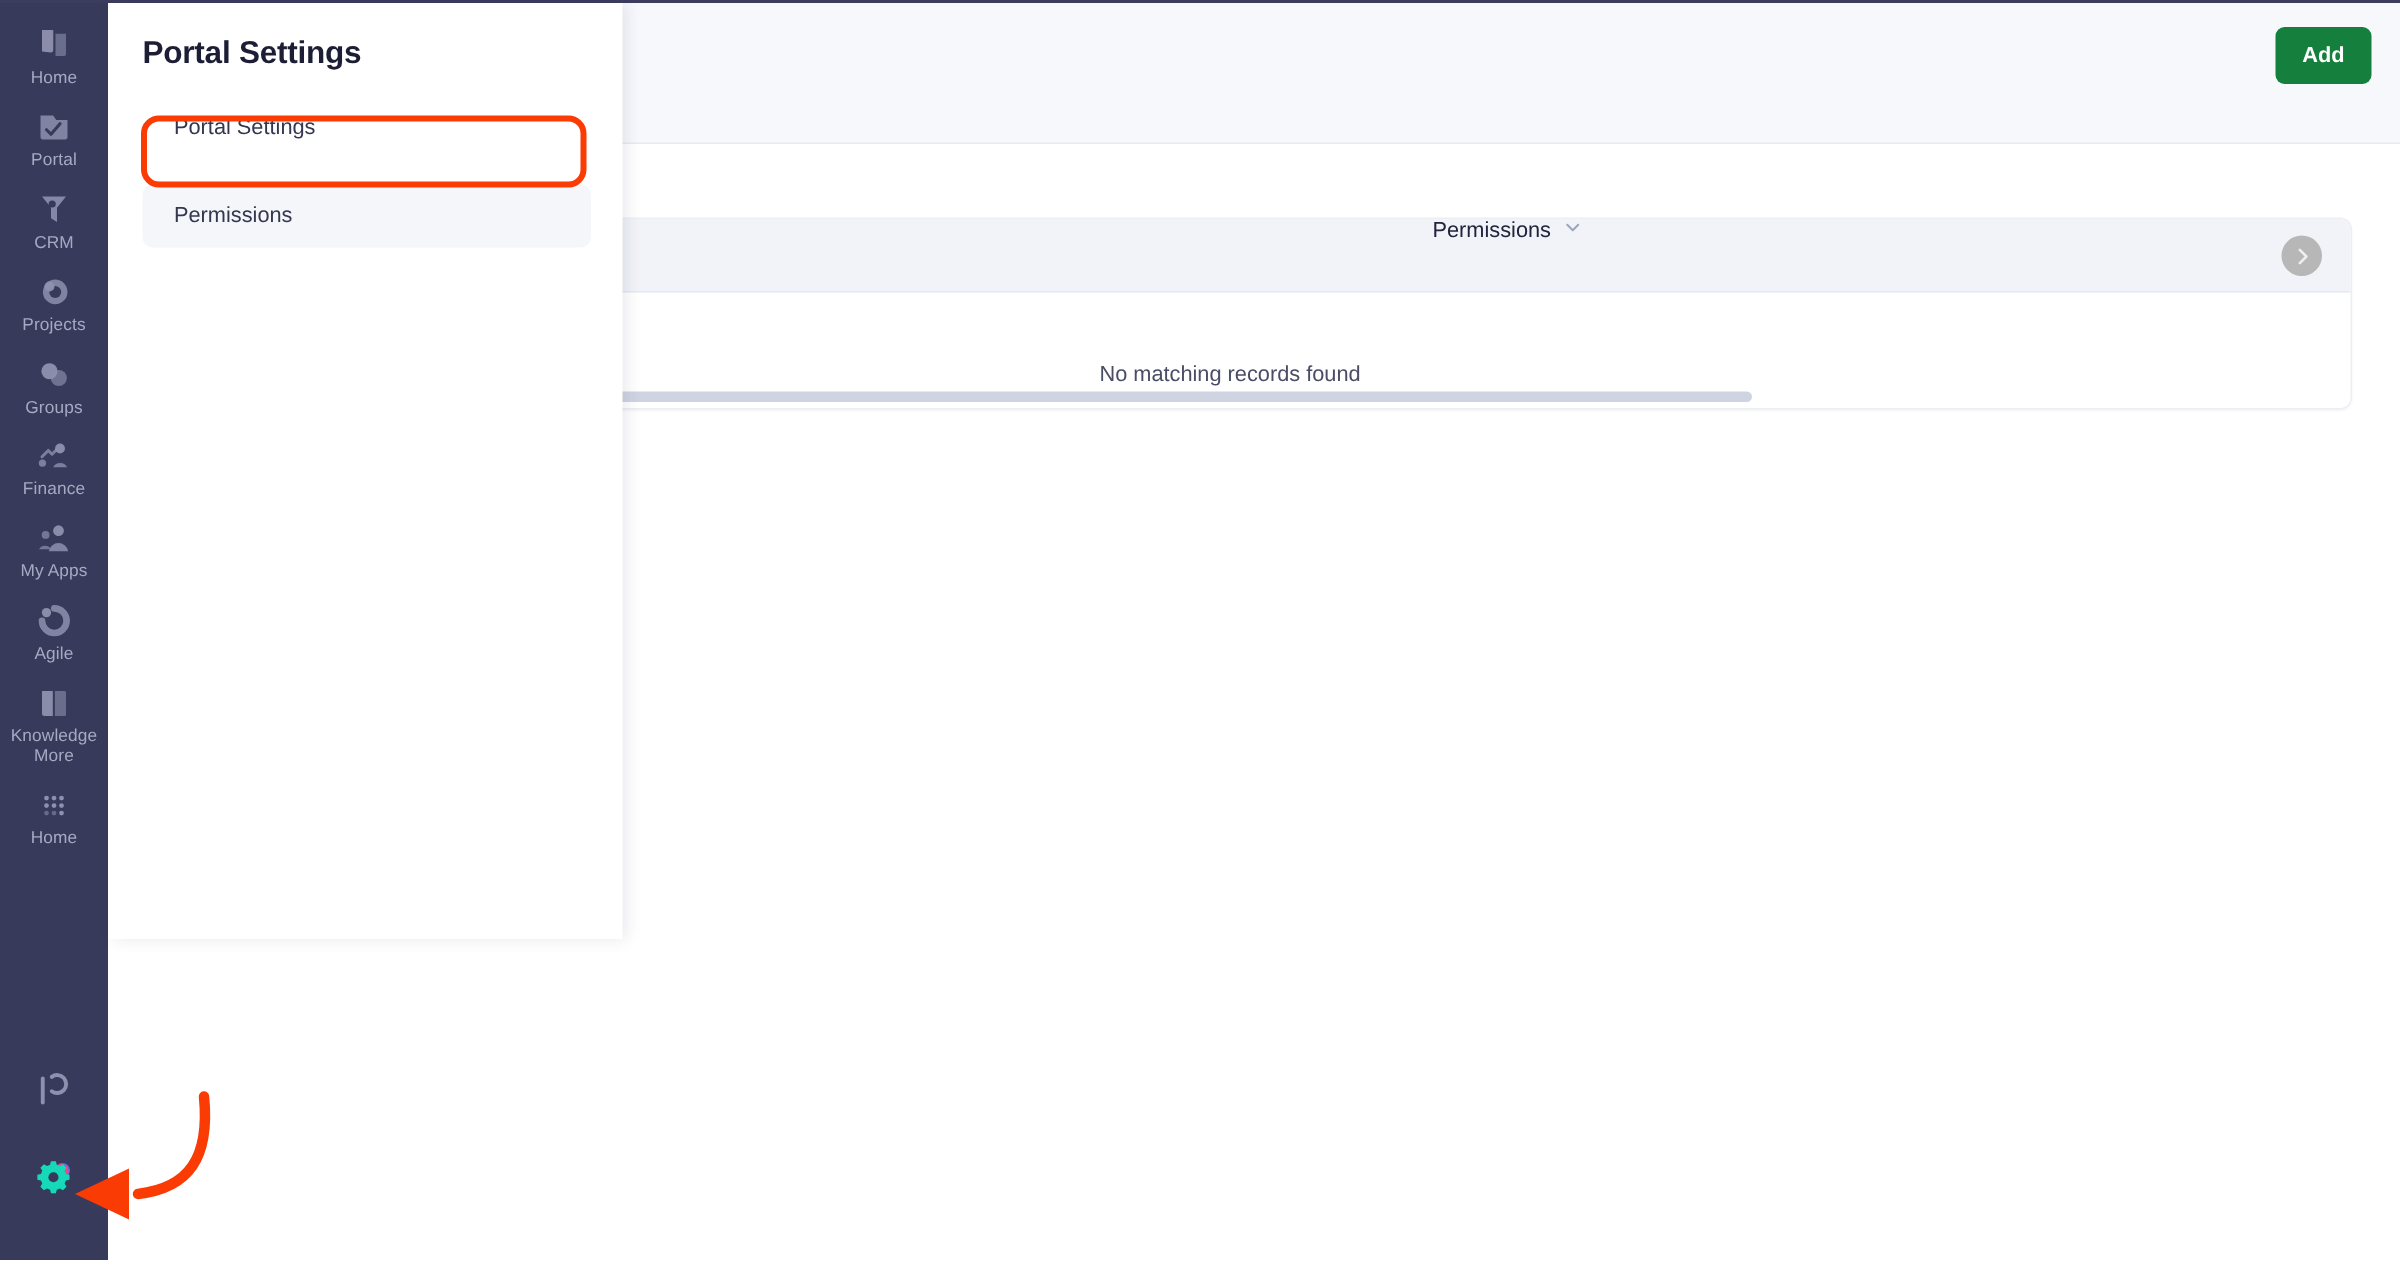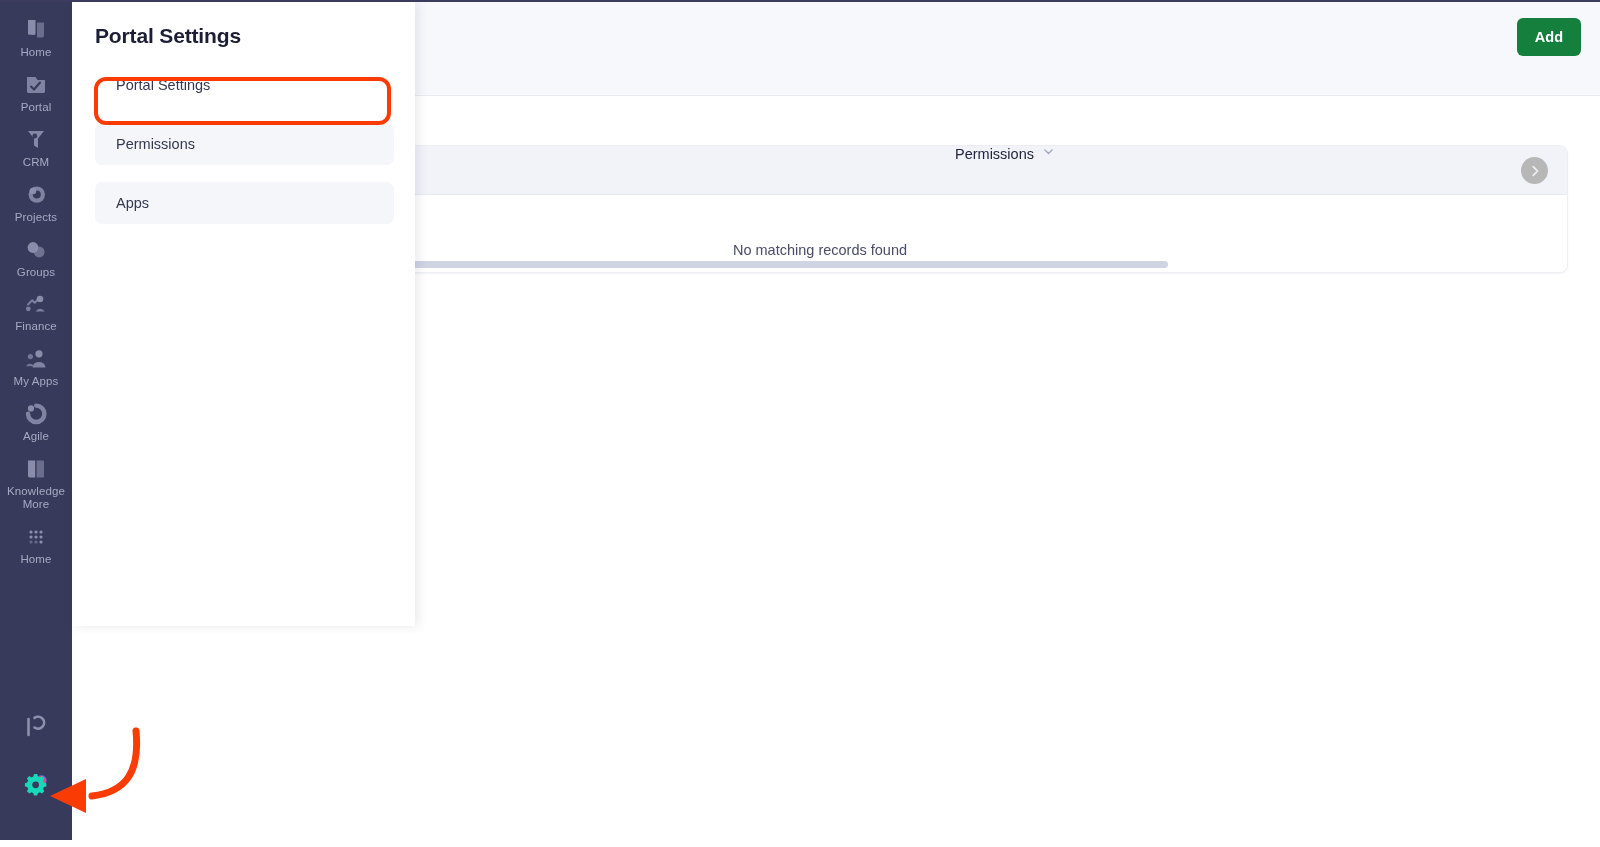--- a/index.html
+++ b/index.html
@@ -349,23 +349,20 @@
 
   <div class="panel">
     <div class="panel-title">Portal Settings</div>
     <div class="panel-list">
       <div class="panel-item is-selected">
         <span>Portal Settings</span>
       </div>
       <div class="panel-item">
         <span>Permissions</span>
       </div>
-      <div class="panel-item">
-        <span>Apps</span>
-      </div>
     </div>
   </div>
 
   <div class="sel-ring"></div>
 
   <svg class="arrow-anno" viewBox="0 0 200 147">
     <path d="M136 31 C 140 72, 126 92, 92 96" fill="none" stroke="#fa3c04" stroke-width="7" stroke-linecap="round"></path>
     <path d="M50 96 L 86 79 L 86 113 Z" fill="#fa3c04"></path>
   </svg>
 

